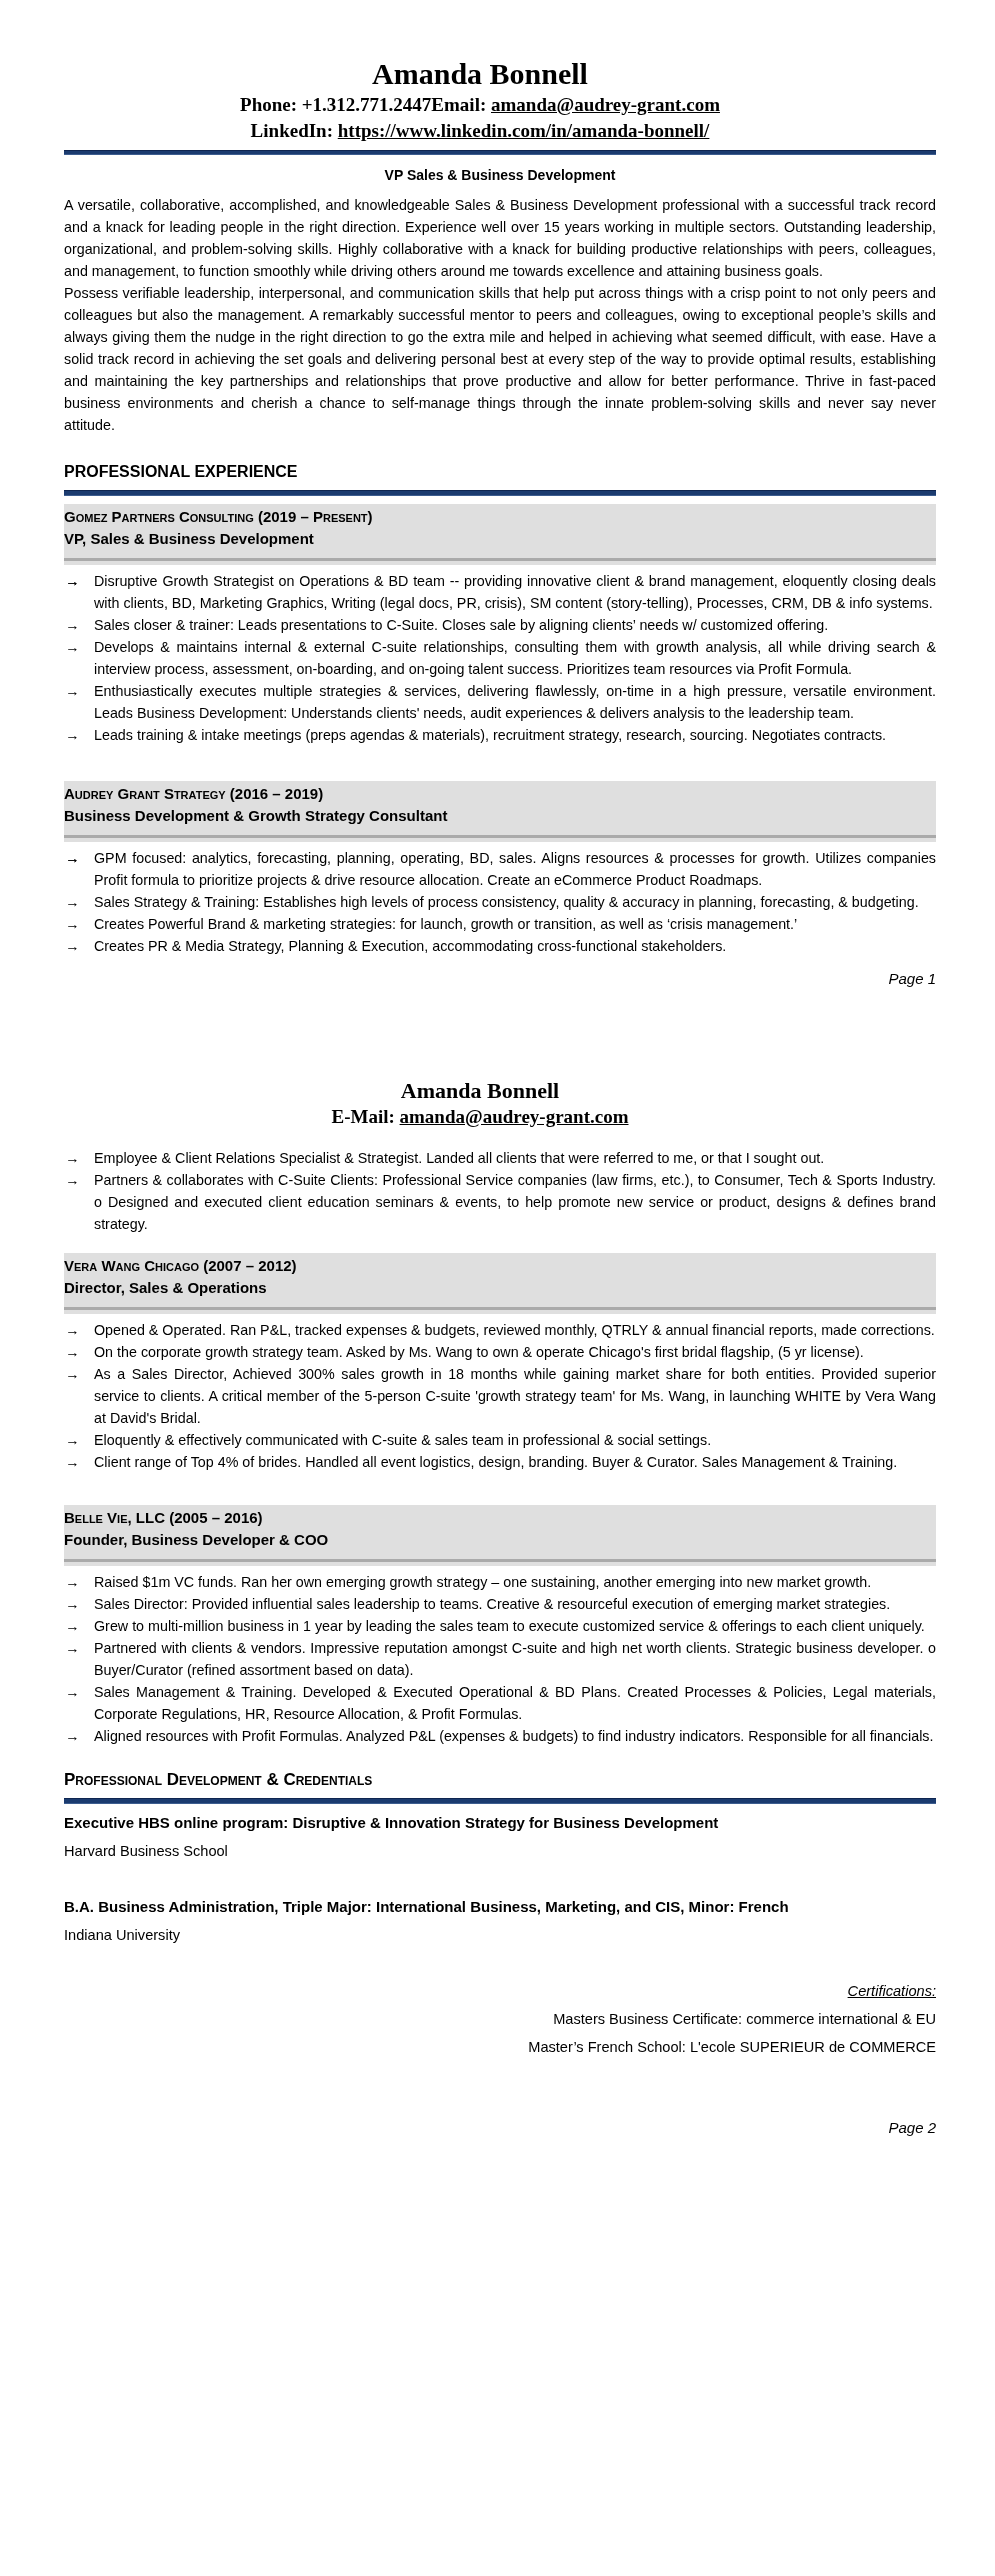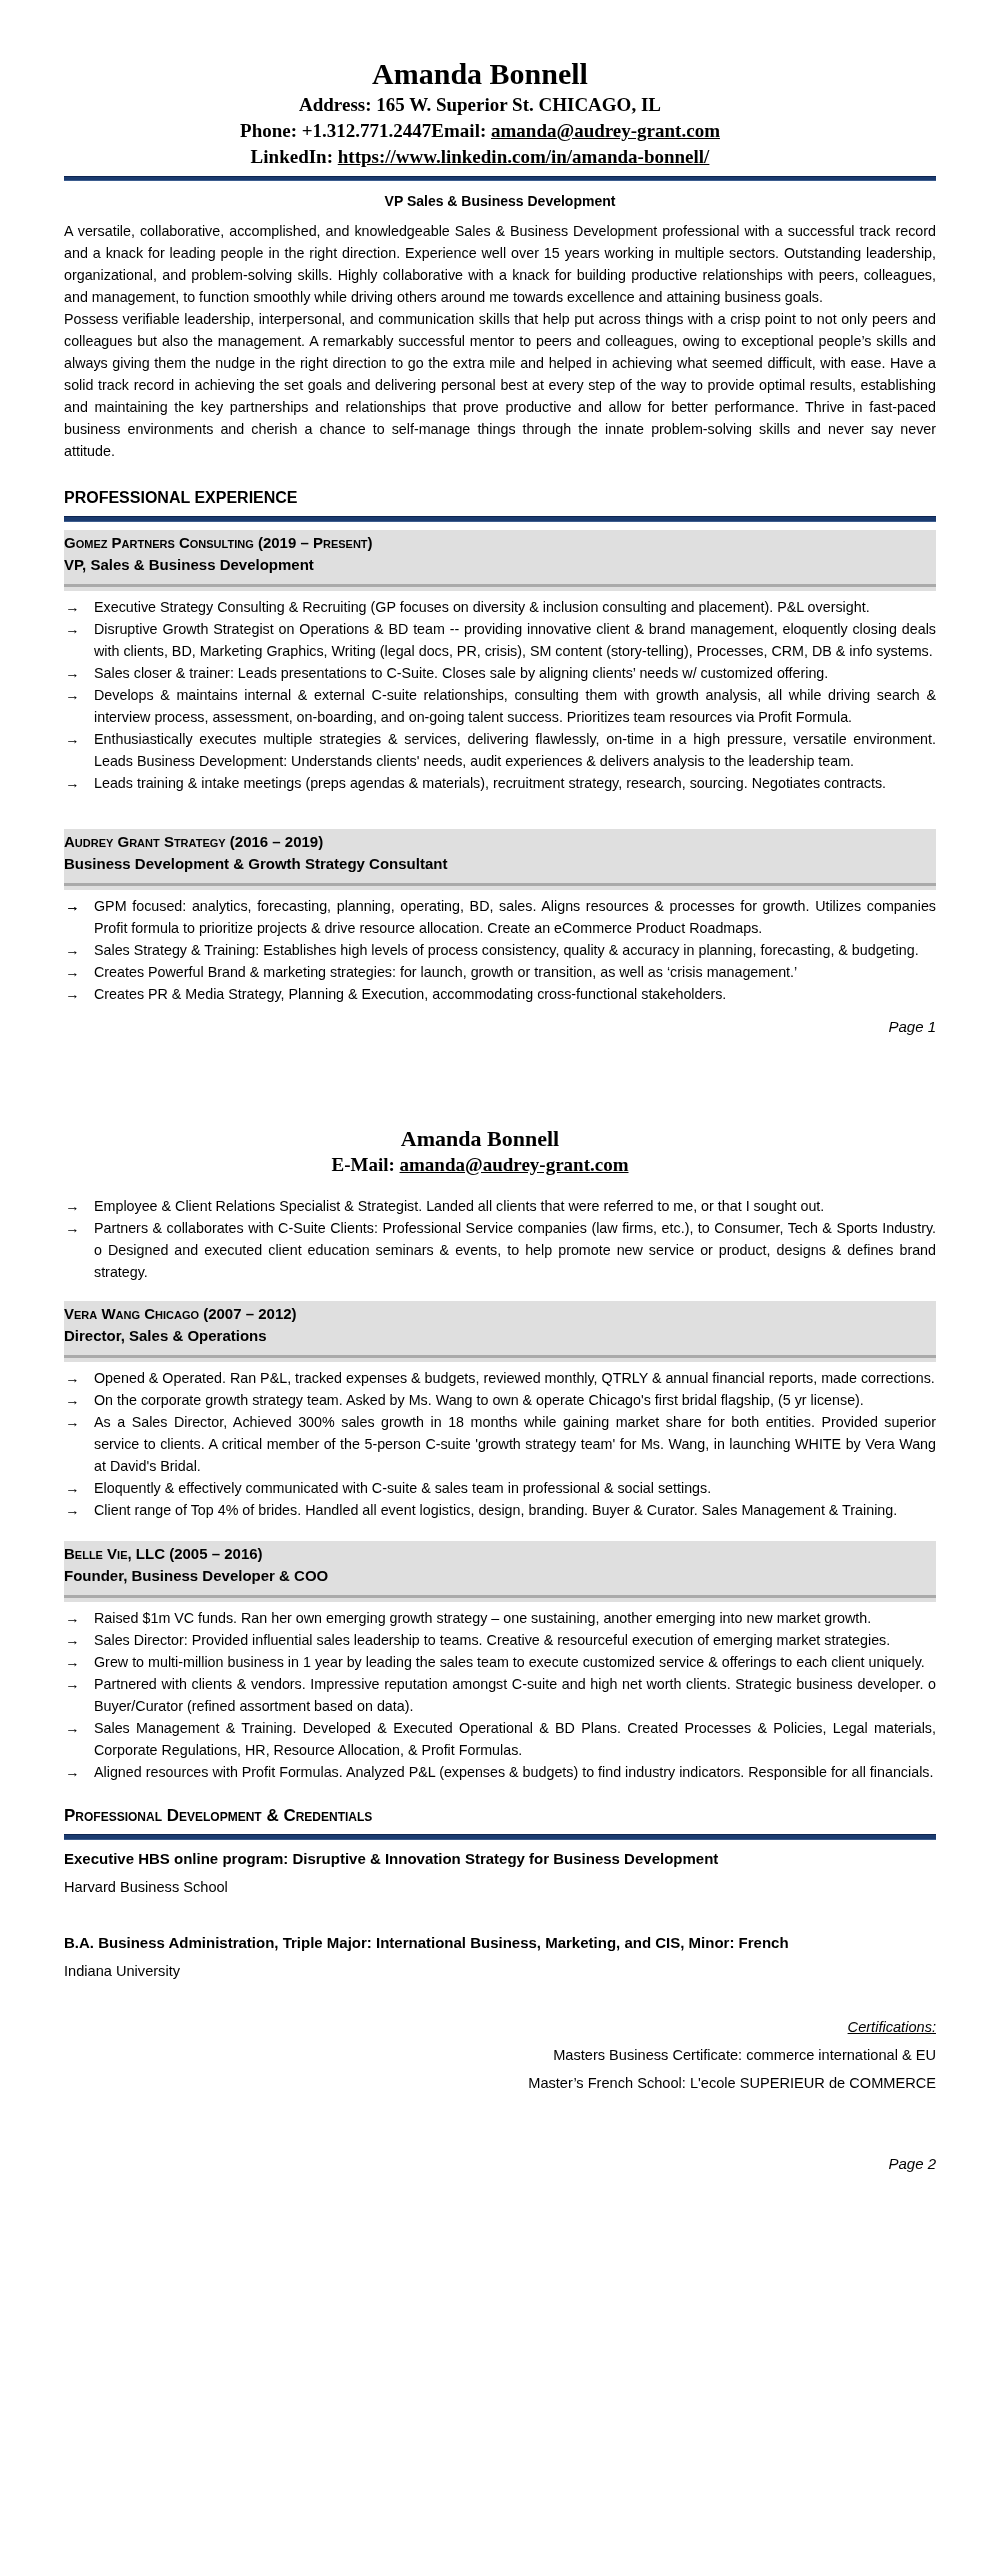--- a/index.html
+++ b/index.html
@@ -38,21 +38,20 @@
   .cert-label { font-size: 14.6px; line-height: 22px; font-style: italic; text-decoration: underline; }
   .cert-item { font-size: 14.6px; line-height: 22px; margin-top: 5.9px; }
 </style>
 </head>
 <body>
 
 <div class="page">
 
   <div class="hdr">
     <div class="name">Amanda Bonnell</div>
-    <div class="line">Address: 165 W. Superior St. CHICAGO, IL</div>
     <div class="line">
       <span>Phone: +1.312.771.2447Email: </span><a>amanda@audrey-grant.com</a>
     </div>
     <div class="line">
       <span>LinkedIn: </span><a>https://www.linkedin.com/in/amanda-bonnell/</a>
     </div>
   </div>
 
   <div class="content sans">
     <div class="rule-navy" style="margin-top:5.9px;"></div>
@@ -65,21 +64,21 @@
 
     <div class="section-title">PROFESSIONAL EXPERIENCE</div>
     <div class="rule-navy"></div>
 
     <div class="job-band">
       <div class="company">Gomez Partners Consulting (2019 – Present)</div>
       <div class="role">VP, Sales &amp; Business Development</div>
       <div class="band-rule"></div>
     </div>
     <ul class="bullets">
-      <li><span class="arrow">→</span><span>Executive Strategy Consulting &amp; Recruiting (GP focuses on diversity &amp; inclusion consulting and placement).  P&amp;L oversight.</span></li>
+      <li><span class="arrow">→</span></li>
       <li><span class="arrow">→</span><span>Disruptive Growth Strategist on Operations &amp; BD team -- providing innovative client &amp; brand management, eloquently closing deals with clients, BD, Marketing Graphics, Writing (legal docs, PR, crisis), SM content (story-telling), Processes, CRM, DB &amp; info systems.</span></li>
       <li><span class="arrow">→</span><span>Sales closer &amp; trainer: Leads presentations to C-Suite. Closes sale by aligning clients’ needs w/ customized offering.</span></li>
       <li><span class="arrow">→</span><span>Develops &amp; maintains internal &amp; external C-suite relationships, consulting them with growth analysis, all while driving search &amp; interview process, assessment, on-boarding, and on-going talent success. Prioritizes team resources via Profit Formula.</span></li>
       <li><span class="arrow">→</span><span>Enthusiastically executes multiple strategies &amp; services, delivering flawlessly, on-time in a high pressure, versatile environment. Leads Business Development: Understands clients' needs, audit experiences &amp; delivers analysis to the leadership team.</span></li>
       <li><span class="arrow">→</span><span> Leads training &amp; intake meetings (preps agendas &amp; materials), recruitment strategy, research, sourcing. Negotiates contracts.</span></li>
     </ul>
 
     <div class="job-band" style="margin-top:35px;">
       <div class="company">Audrey Grant Strategy (2016 – 2019)</div>
       <div class="role">Business Development &amp; Growth Strategy Consultant</div>
@@ -115,21 +114,21 @@
       <div class="band-rule"></div>
     </div>
     <ul class="bullets">
       <li><span class="arrow">→</span><span>Opened &amp; Operated.  Ran P&amp;L, tracked expenses &amp; budgets, reviewed monthly, QTRLY &amp; annual financial reports, made corrections.</span></li>
       <li><span class="arrow">→</span><span>On the corporate growth strategy team.  Asked by Ms. Wang to own &amp; operate Chicago's first bridal flagship, (5 yr license).</span></li>
       <li><span class="arrow">→</span><span>As a Sales Director, Achieved 300% sales growth in 18 months while gaining market share for both entities. Provided superior service to clients. A critical member of the 5-person C-suite 'growth strategy team' for Ms. Wang, in launching WHITE by Vera Wang at David's Bridal.</span></li>
       <li><span class="arrow">→</span><span>Eloquently &amp; effectively communicated with C-suite &amp; sales team in professional &amp; social settings.</span></li>
       <li><span class="arrow">→</span><span>Client range of Top 4% of brides. Handled all event logistics, design, branding.  Buyer &amp; Curator.  Sales Management &amp; Training.</span></li>
     </ul>
 
-    <div class="job-band" style="margin-top:20px;">
+    <div class="job-band" style="margin-top:32px;">
       <div class="company">Belle Vie, LLC (2005 – 2016)</div>
       <div class="role">Founder, Business Developer &amp; COO</div>
       <div class="band-rule"></div>
     </div>
     <ul class="bullets">
       <li><span class="arrow">→</span><span>Raised $1m VC funds.  Ran her own emerging growth strategy – one sustaining, another emerging into new market growth.</span></li>
       <li><span class="arrow">→</span><span>Sales Director: Provided influential sales leadership to teams.  Creative &amp; resourceful execution of emerging market strategies.</span></li>
       <li><span class="arrow">→</span><span>Grew to multi-million business in 1 year by leading the sales team to execute customized service &amp; offerings to each client uniquely.</span></li>
       <li><span class="arrow">→</span><span>Partnered with clients &amp; vendors. Impressive reputation amongst C-suite and high net worth clients. Strategic business developer. o Buyer/Curator (refined assortment based on data).</span></li>
       <li><span class="arrow">→</span><span>Sales Management &amp; Training. Developed &amp; Executed Operational &amp; BD Plans. Created Processes &amp; Policies, Legal materials, Corporate Regulations, HR, Resource Allocation, &amp; Profit Formulas.</span></li>

